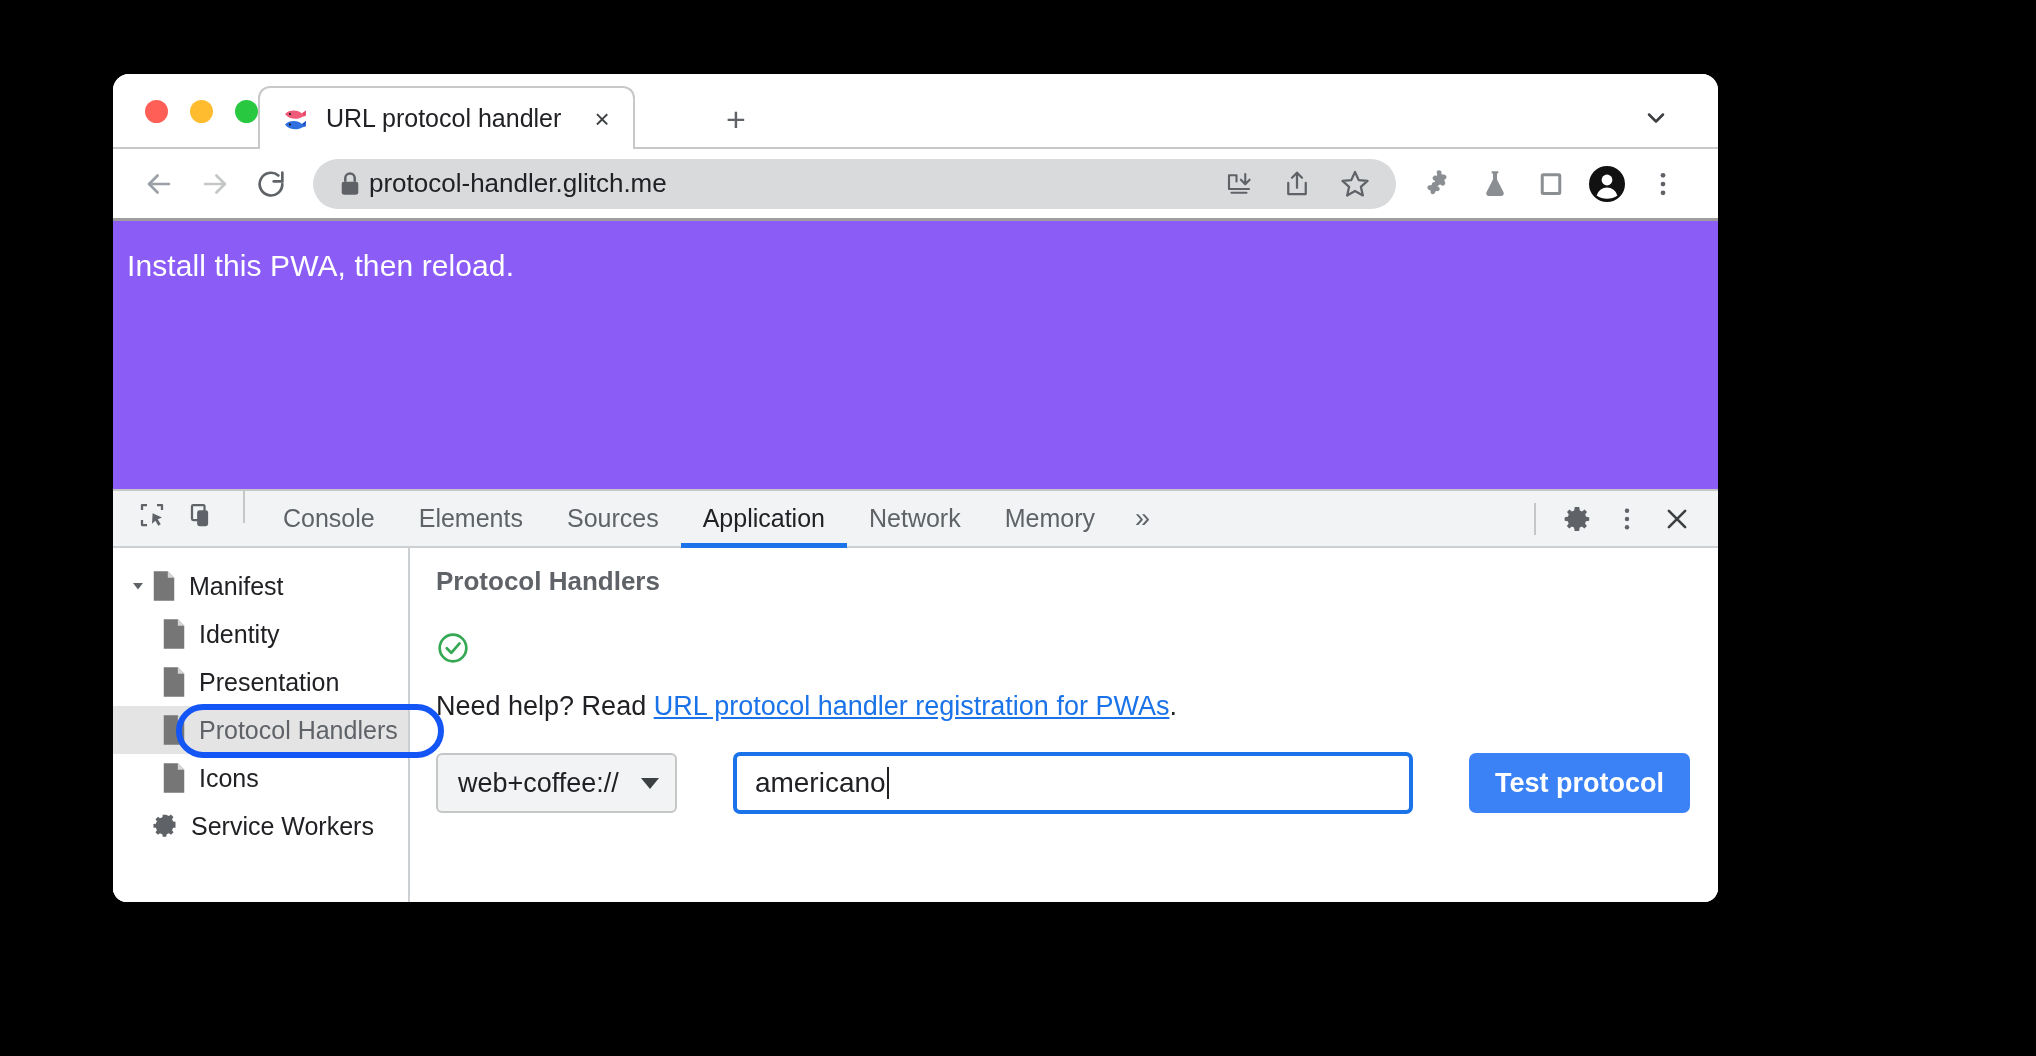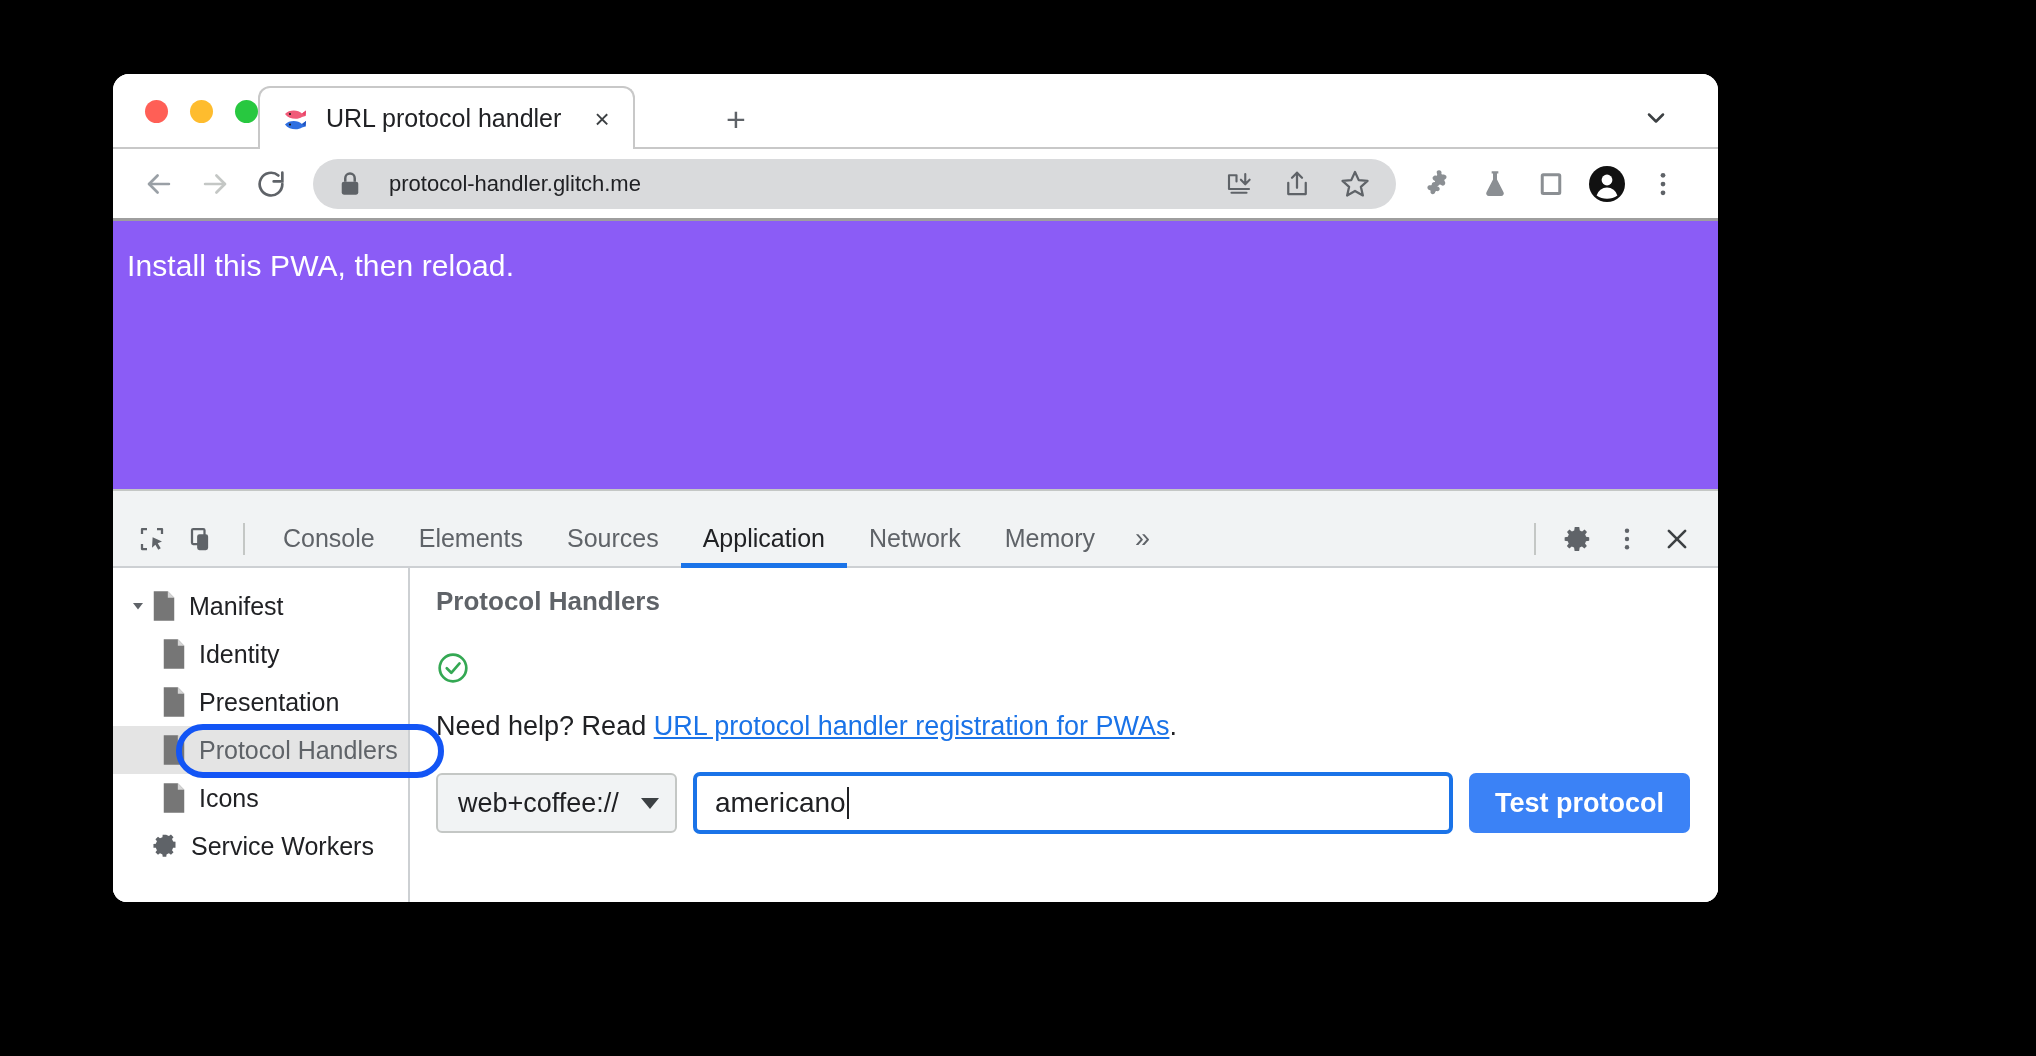--- a/index.html
+++ b/index.html
@@ -92,22 +92,22 @@
     height: 50px;
     margin: 0 6px 0 14px;
     background: #d9dadc;
     border-radius: 25px;
     display: flex; align-items: center;
     padding: 0 14px 0 26px;
     position: relative;
   }
   .lock-icon { width: 22px; height: 26px; flex: 0 0 22px; position: relative; }
   .omnibox-url {
-    margin-left: 28px;
-    font-size: 22px;
+    margin-left: 8px;
+    font-size: 26px;
     color: #202124;
     flex: 1;
     white-space: nowrap; overflow: hidden;
   }
   .omnibox-actions { display: flex; align-items: center; gap: 4px; }
   .omni-icon {
     width: 54px; height: 50px;
     display: flex; align-items: center; justify-content: center;
   }
   .toolbar-right { display: flex; align-items: center; gap: 2px; margin-left: 10px; }
@@ -142,24 +142,23 @@
 
   
   .devtools {
     background: #f1f3f4;
     border-top: 2px solid #c4c7c5;
     height: 415px;
     display: flex; flex-direction: column;
   }
   .dt-toolbar {
     height: 57px;
-    display: flex; align-items: center;
+    display: flex; 
     border-bottom: 2px solid #cdd0d3;
     padding-left: 14px;
-    margin-top: 20px;
   }
   .dt-icon-btn {
     width: 50px; height: 48px;
     display: flex; align-items: center; justify-content: center;
     flex: 0 0 50px;
   }
   .dt-sep {
     width: 2px; height: 32px;
     background: #c4c7c5;
     margin: 0 16px;
@@ -237,21 +236,21 @@
   }
   .status-line {
     display: flex; align-items: flex-start;
     font-size: 27px; color: #202124;
     line-height: 1.33;
     margin-bottom: 26px;
   }
   .check-icon { width: 34px; height: 34px; flex: 0 0 34px; margin: 4px 16px 0 0; }
   .lnk { color: #1a73e8; text-decoration: underline; }
   .help-line { font-size: 27px; color: #202124; margin-bottom: 30px; }
-  .controls-row { display: flex; align-items: center; }
+  .controls-row { display: flex; align-items: center; gap: 40px; }
   .proto-select {
     height: 60px;
     background: #f1f3f4;
     border: 2px solid #c4c7c5;
     border-radius: 6px;
     display: flex; align-items: center;
     padding: 0 16px 0 20px;
     font-size: 27px; color: #202124;
   }
   .sel-caret {

